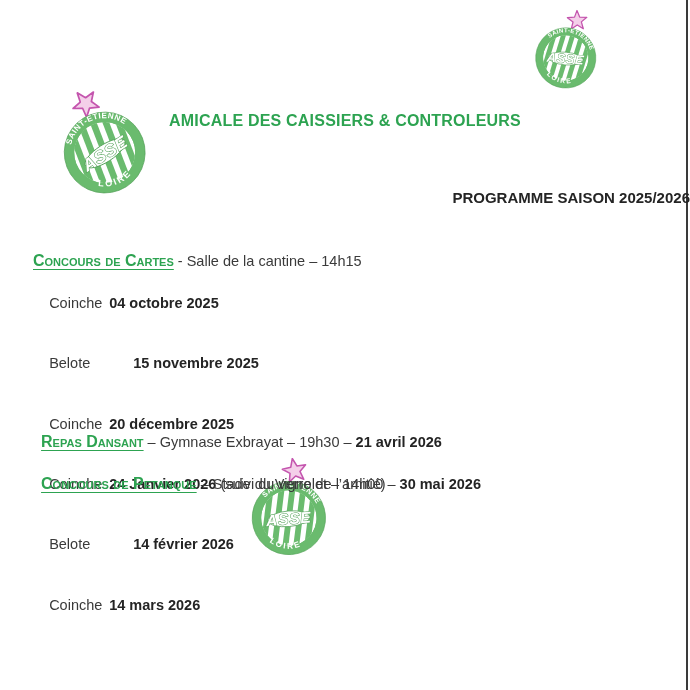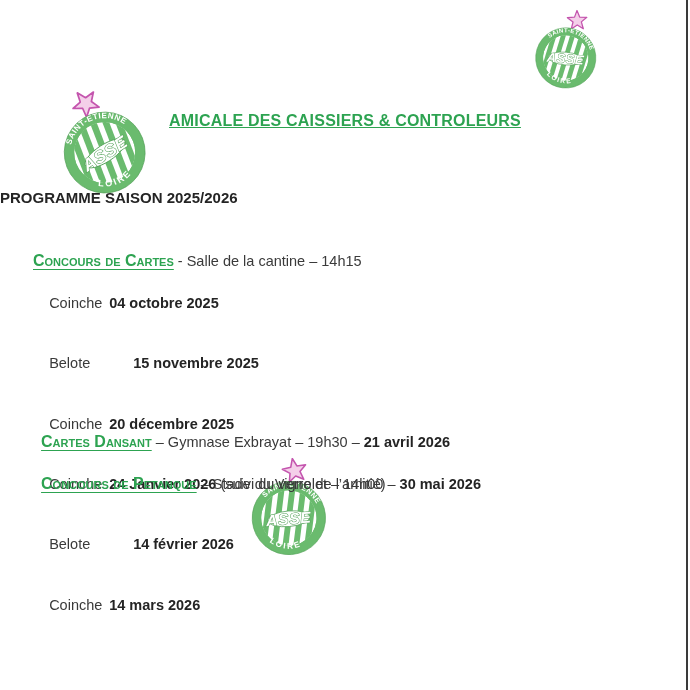--- a/index.html
+++ b/index.html
@@ -16,24 +16,23 @@
   .asse-logo{position:absolute;}
   .asse-logo svg{display:block;width:100%;height:auto;}
   .logo-left{left:58px;top:87px;width:86px;transform:rotate(-21deg);}
   .logo-top-right{left:536px;top:9px;width:64px;transform:rotate(17deg);}
   .logo-bottom{left:251px;top:458px;width:78px;transform:rotate(7deg);}
   
   .title-block{
     position:absolute;top:110px;left:0;width:690px;text-align:center;
     color:var(--heading-green,#2da351);font-weight:bold;font-size:16px;line-height:22px;
     letter-spacing:0.2px;
-    text-decoration:underline;
   }
   .subtitle{
-    position:absolute;top:189px;left:0;width:690px;text-align:left;
+    position:absolute;top:189px;left:0;width:690px;text-align:right;
     color:var(--strong-text,#242424);font-weight:bold;font-size:15px;
   }
   
   .green-heading{
     color:var(--heading-green,#2da351);
     font-variant:small-caps;font-weight:bold;font-size:16px;
     text-decoration:underline;text-underline-offset:3px;text-decoration-thickness:1px;
   }
   .section-cartes{position:absolute;left:33px;top:250px;font-size:14.5px;}
   .heading-line{line-height:21px;margin-bottom:1px;}
@@ -167,18 +166,18 @@
   </div>
   <div class="event-row wide">
     <span class="game">Belote</span><span class="date-bold">14 février 2026</span><span></span>
   </div>
   <div class="event-row">
     <span class="game">Coinche</span><span class="date-bold">14 mars 2026</span><span></span>
   </div>
 </div>
 
 <div class="single-line line-repas">
-  <span class="green-heading">Cartes Dansant</span><span> – Gymnase Exbrayat – 19h30 – </span><span class="date-bold">21 avril 2026</span>
+  <span class="green-heading">Repas Dansant</span><span> – Gymnase Exbrayat – 19h30 – </span><span class="date-bold">21 avril 2026</span>
 </div>
 
 <div class="single-line line-petanque">
   <span class="green-heading">Concours de Petanque</span><span> – Stade du Vignolet – 14h00 – </span><span class="date-bold">30 mai 2026</span>
 </div>
 
 </body></html>

